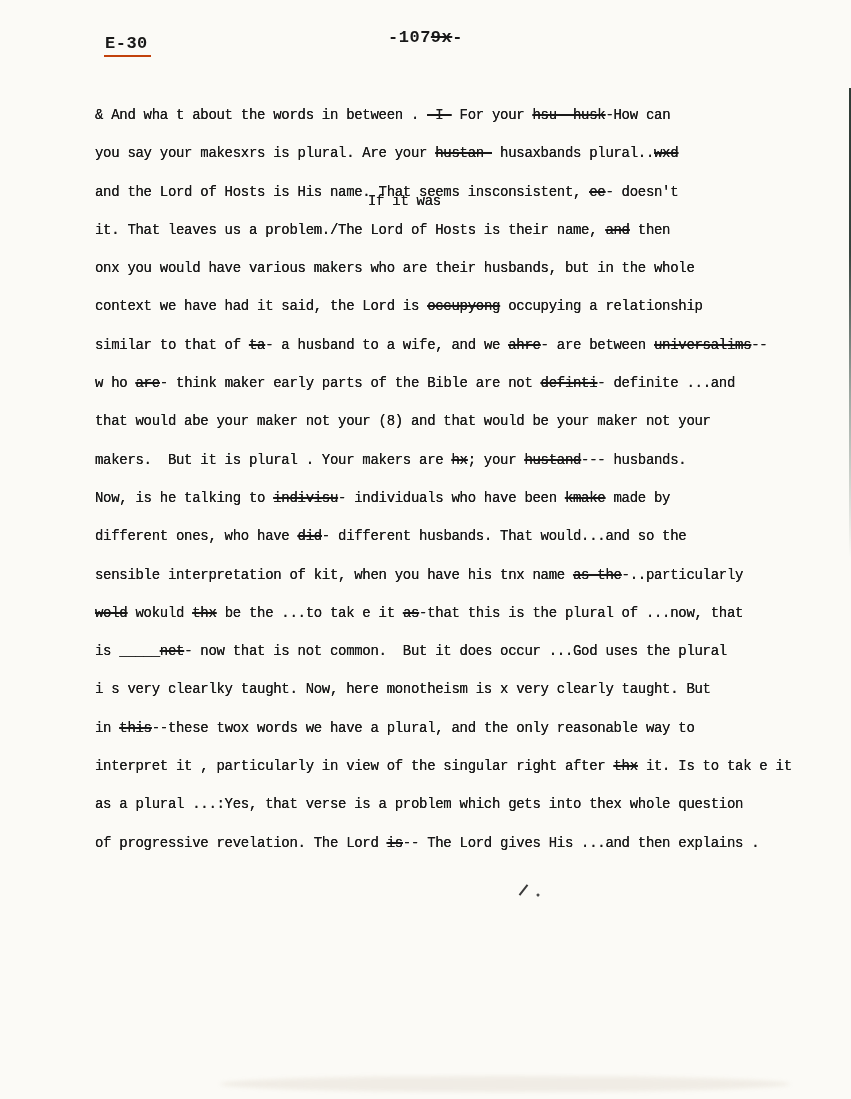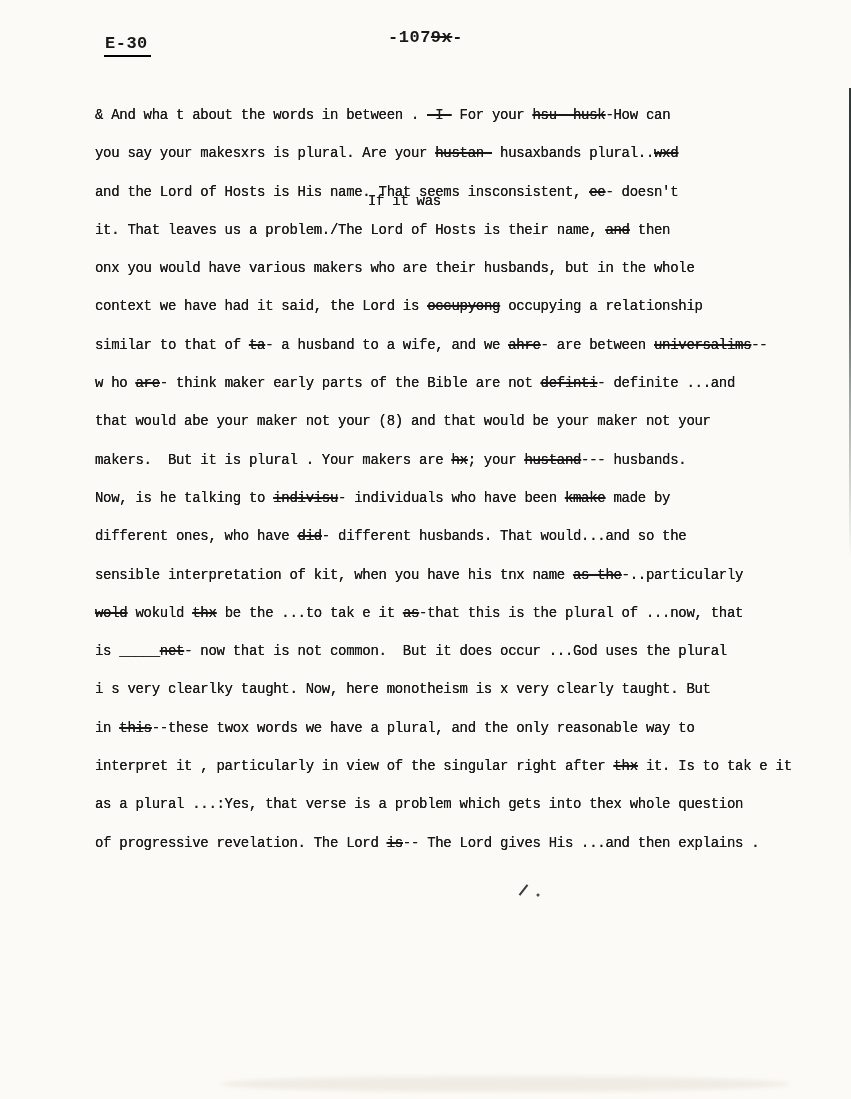--- a/index.html
+++ b/index.html
@@ -7,21 +7,21 @@
     position:relative;
     width:851px;height:1099px;
     background:#fbfaf6;
     overflow:hidden;
     font-family:"Liberation Mono","DejaVu Sans Mono",monospace;
     color:#191919;
   }
   .doc-code{
     position:absolute;left:104px;top:34px;
     font-size:17px;font-weight:bold;
-    border-bottom:2px solid #000000;
+    border-bottom:2px solid #c2410c;
     padding:0 3px 2px 1px;
     letter-spacing:0.5px;
   }
   .page-number{
     position:absolute;left:0;right:0;top:28px;
     text-align:center;
     font-size:17px;font-weight:bold;
     letter-spacing:0.5px;
   }
   .text-body{

